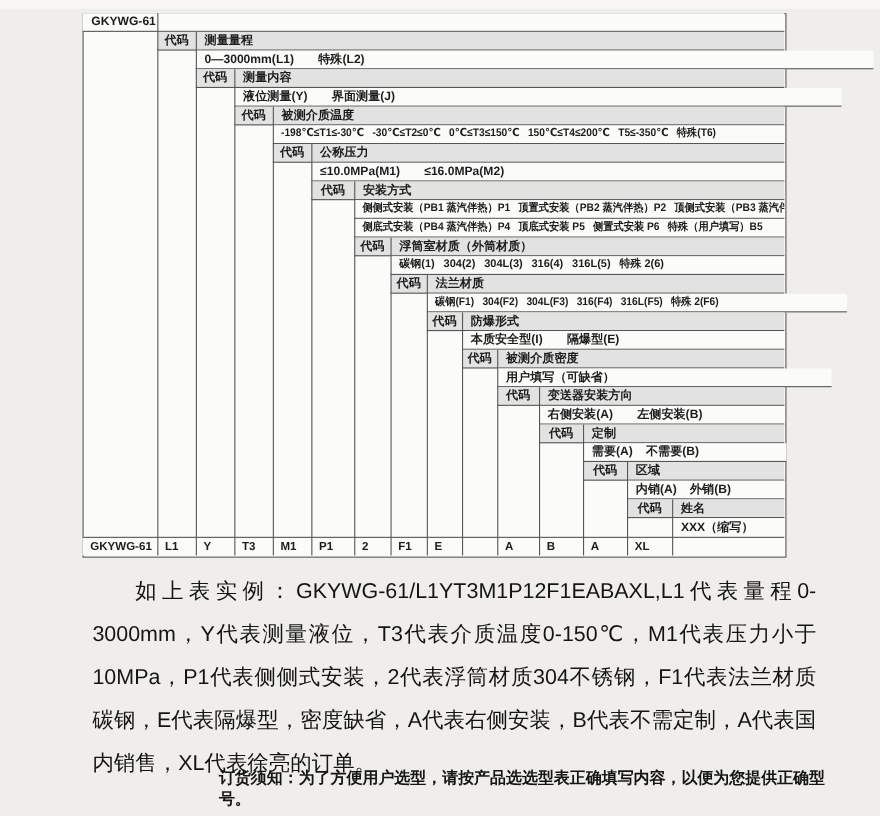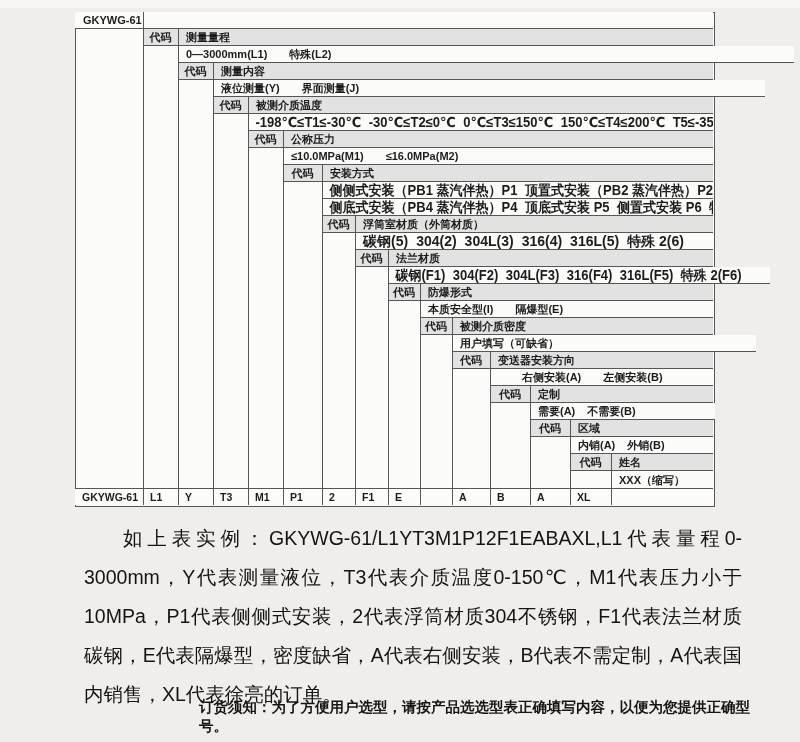--- a/index.html
+++ b/index.html
@@ -12,21 +12,21 @@
   .trow{position:absolute;height:17px;box-sizing:border-box;border-bottom:1px solid #565656;display:flex;align-items:center;font-size:11px;font-weight:bold;color:#1c1c1c;white-space:nowrap;overflow:hidden;line-height:16px;}
   .gray{background:#e3e2e2;}
   .white{background:#fbfbf9;}
   .noline{border-bottom:none;align-items:flex-end;}
   .topline{border-top:1px solid #565656;border-bottom:none;}
   .codecell{display:flex;justify-content:center;align-items:center;height:100%;flex:0 0 auto;box-sizing:border-box;}
   .titlecell{padding-left:8px;}
   .optcell{padding-left:8px;display:flex;align-items:center;white-space:nowrap;}
   .opt{margin-right:22px;}
   .gap-m .opt{margin-right:12px;}
-  .tight{font-size:14px;}
+  .tight{font-size:10px;}
   .tight .opt{margin-right:8px;}
   .squeeze{transform:scaleX(.93);transform-origin:0 50%;display:flex;align-items:center;white-space:nowrap;}
   .vline{position:absolute;width:1px;background:#565656;}
   
   .bcell{flex:0 0 auto;box-sizing:border-box;padding-left:7px;font-size:10.5px;overflow:hidden;}
   
   .example{position:absolute;left:84px;top:519px;width:658px;font-size:19.5px;line-height:39px;color:#141414;text-indent:2em;text-align:justify;}
   .note{position:absolute;left:199px;top:698px;width:560px;font-size:14.5px;font-weight:bold;color:#141414;}
 </style>
 </head>
@@ -107,21 +107,21 @@
       <span class="opt">特殊（用户填写）B5</span>
     </div>
   </div>
 
   <div class="trow gray" style="left:322px;top:216px;width:391px;">
     <div class="codecell" style="width:33px;">代码</div>
     <div class="titlecell">浮筒室材质（外筒材质）</div>
   </div>
   <div class="trow white tight" style="left:355px;top:233px;width:358px;">
     <div class="optcell">
-      <span class="opt">碳钢(5)</span>
+      <span class="opt">碳钢(1)</span>
       <span class="opt">304(2)</span>
       <span class="opt">304L(3)</span>
       <span class="opt">316(4)</span>
       <span class="opt">316L(5)</span>
       <span class="opt">特殊 2(6)</span>
     </div>
   </div>
 
   <div class="trow gray" style="left:355px;top:250px;width:358px;">
     <div class="codecell" style="width:33px;">代码</div>
@@ -156,21 +156,21 @@
   <div class="trow white" style="left:452px;top:335px;width:304px;">
     <div class="optcell">
       <span class="opt">用户填写（可缺省）</span>
     </div>
   </div>
 
   <div class="trow gray" style="left:452px;top:352px;width:261px;">
     <div class="codecell" style="width:38px;">代码</div>
     <div class="titlecell">变送器安装方向</div>
   </div>
-  <div class="trow white" style="left:490px;top:369px;width:223px;padding-left:24px;">
+  <div class="trow white" style="left:490px;top:369px;width:223px;">
     <div class="optcell">
       <span class="opt">右侧安装(A)</span>
       <span class="opt">左侧安装(B)</span>
     </div>
   </div>
 
   <div class="trow gray" style="left:490px;top:386px;width:223px;">
     <div class="codecell" style="width:40px;">代码</div>
     <div class="titlecell">定制</div>
   </div>

